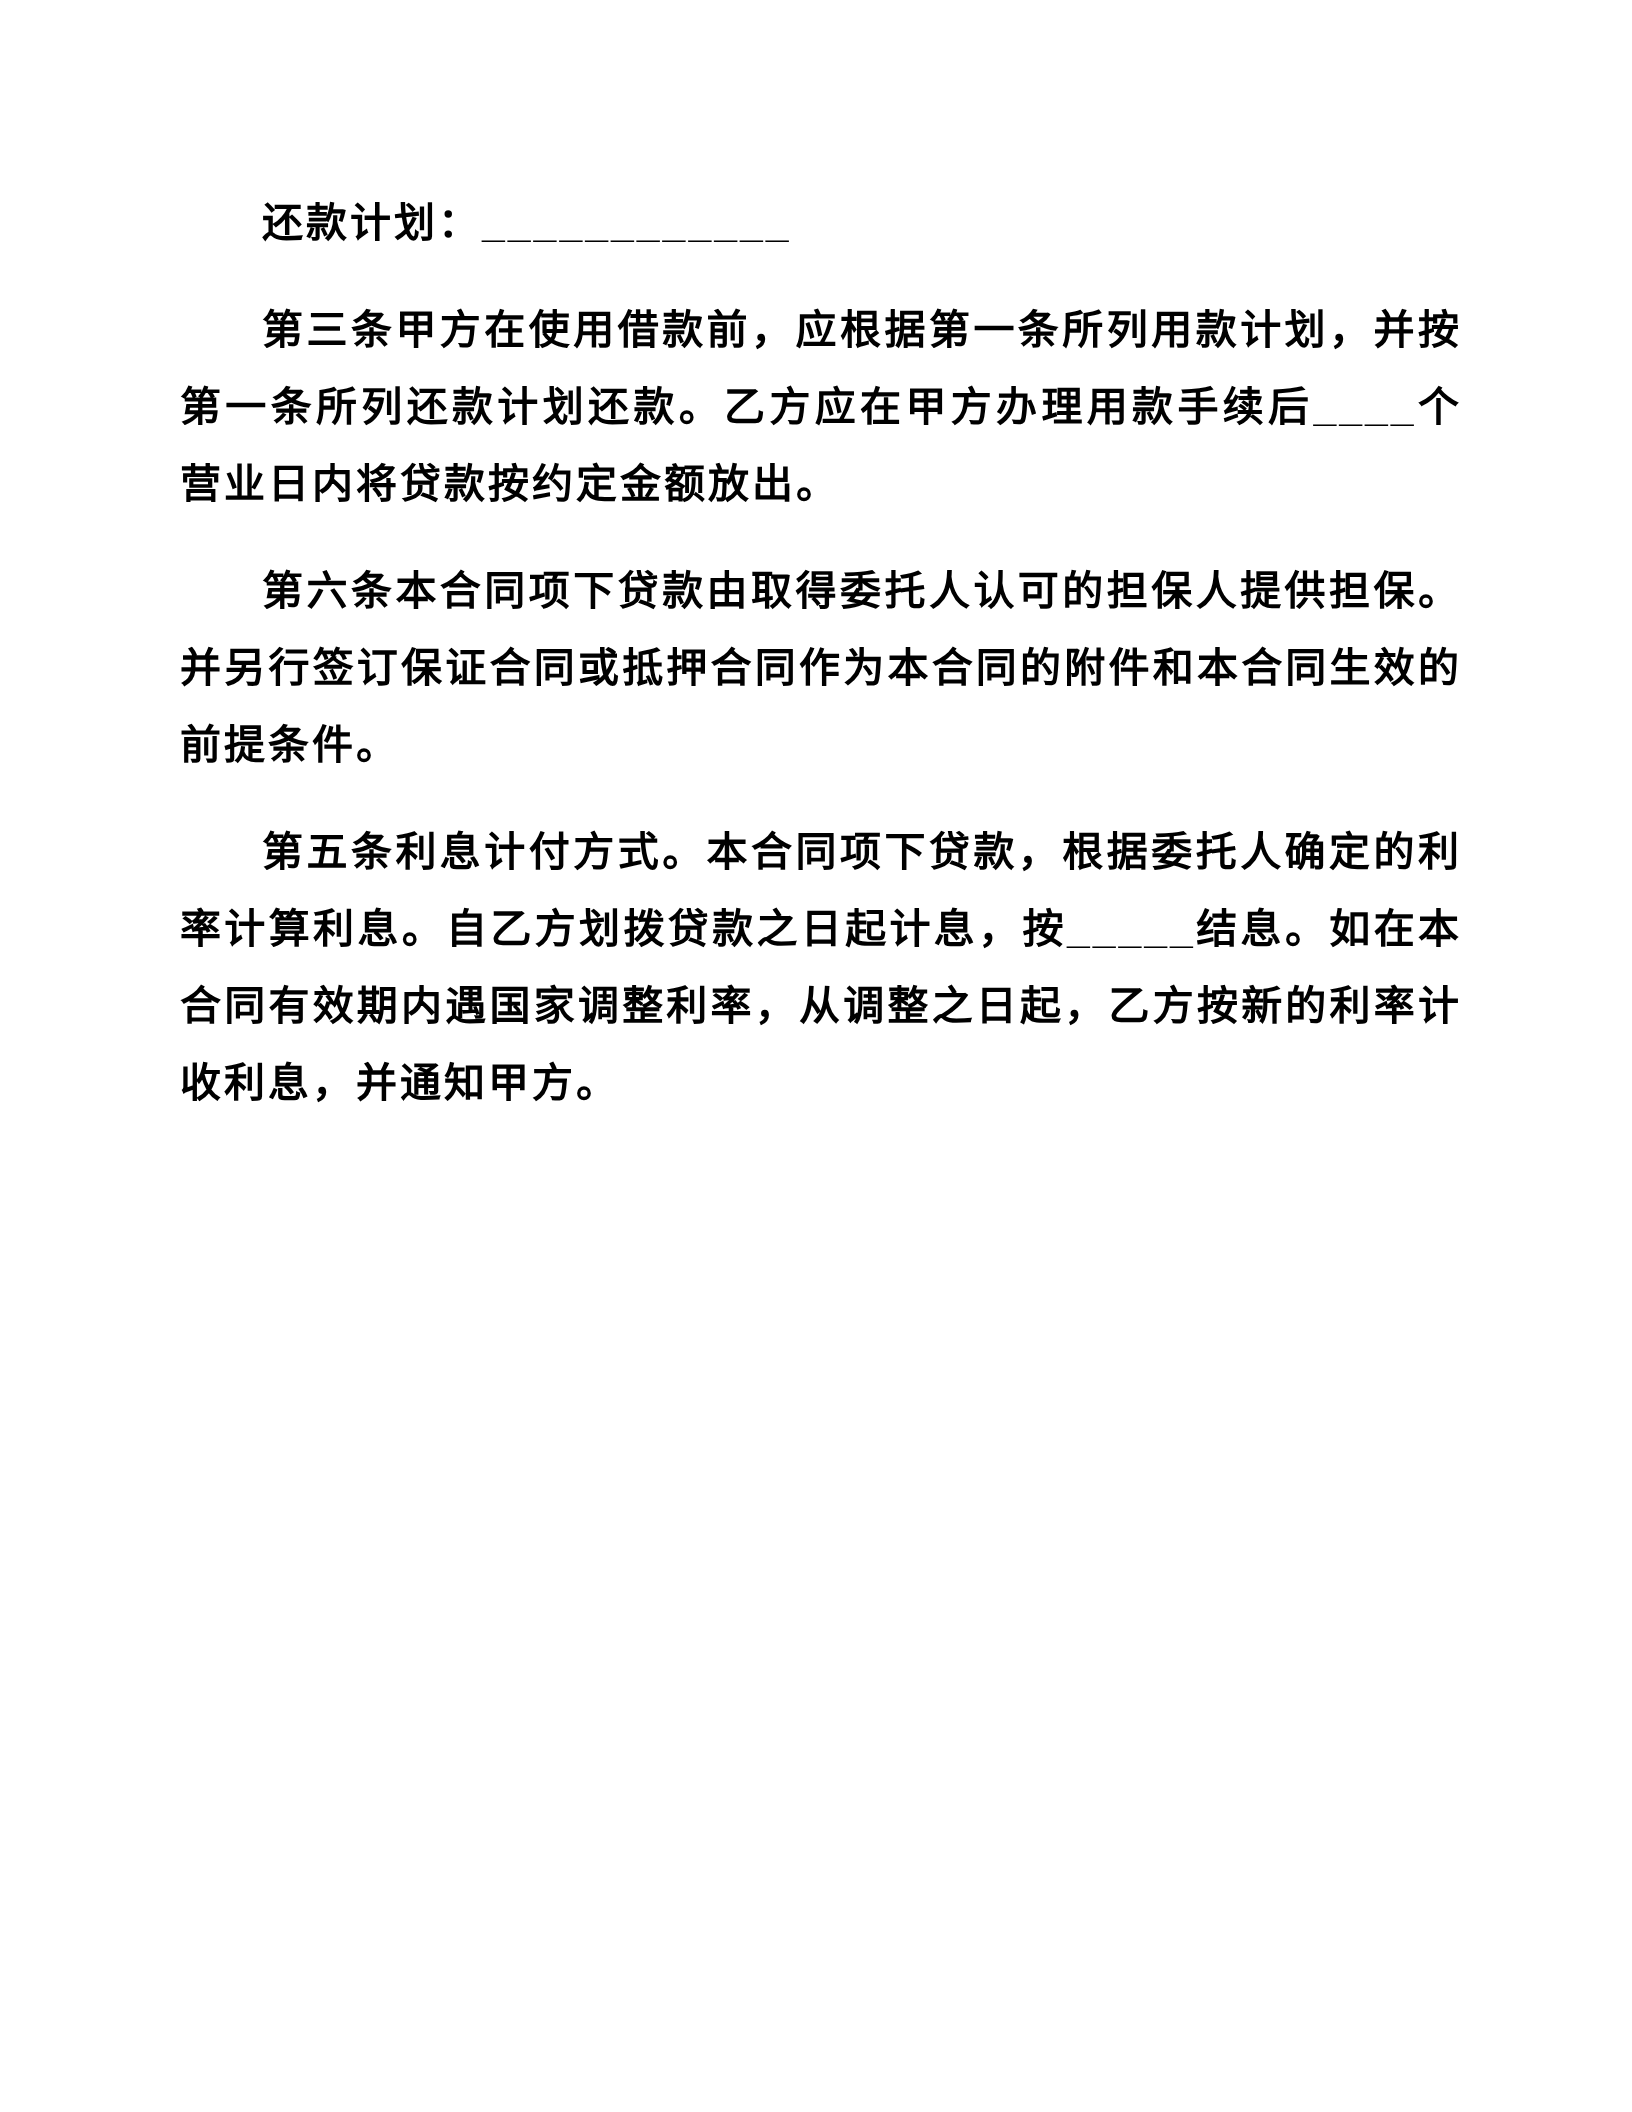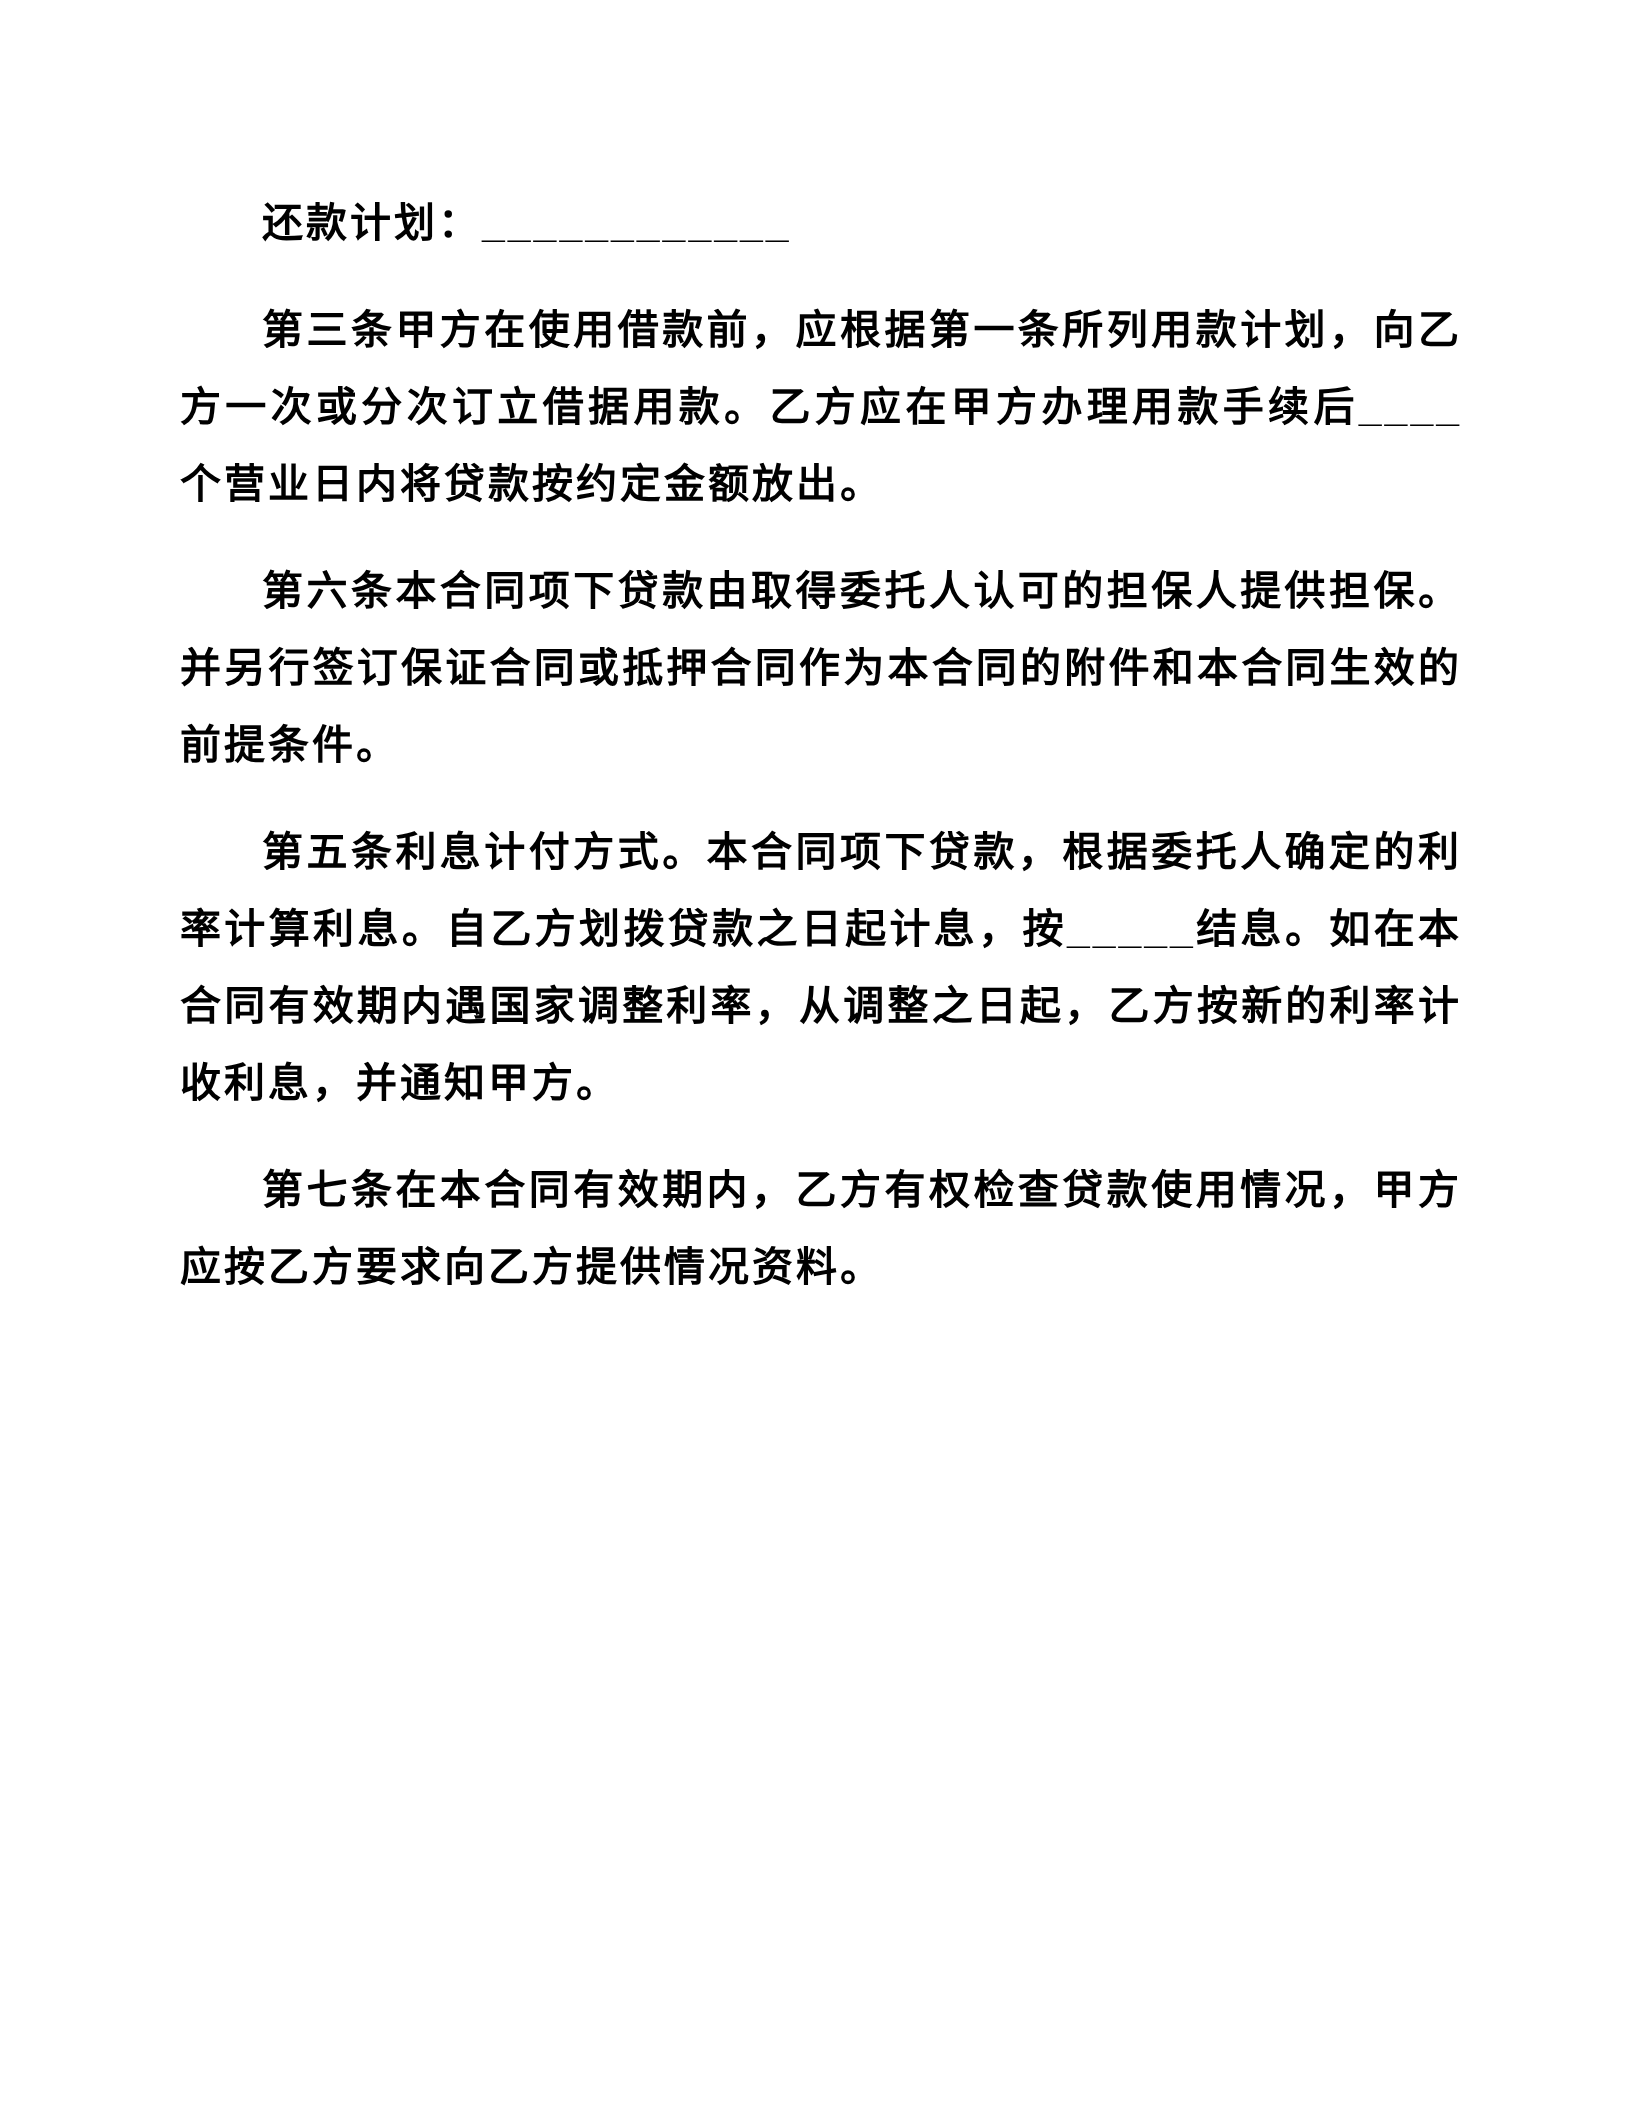--- a/index.html
+++ b/index.html
@@ -39,18 +39,17 @@
     text-indent: 2em;
     word-break: break-all;
   }
 </style>
 </head>
 <body>
 
 <div class="page">
   <div class="content" id="contract-body">
       <p class="para">还款计划：____________</p>
-      <p class="para">第三条甲方在使用借款前，应根据第一条所列用款计划，向乙方一次或分次订立借据用款。乙方应在甲方办理用款手续后____个营业日内将贷款按约定金额放出。</p>
+      <p class="para">第三条甲方在使用借款前，应根据第一条所列用款计划，并按第一条所列还款计划还款。乙方应在甲方办理用款手续后____个营业日内将贷款按约定金额放出。</p>
       <p class="para">第六条本合同项下贷款由取得委托人认可的担保人提供担保。并另行签订保证合同或抵押合同作为本合同的附件和本合同生效的前提条件。</p>
       <p class="para">第五条利息计付方式。本合同项下贷款，根据委托人确定的利率计算利息。自乙方划拨贷款之日起计息，按_____结息。如在本合同有效期内遇国家调整利率，从调整之日起，乙方按新的利率计收利息，并通知甲方。</p>
-      <p class="para">第七条在本合同有效期内，乙方有权检查贷款使用情况，甲方应按乙方要求向乙方提供情况资料。</p>
     </div>
 </div>
 
 </body></html>

